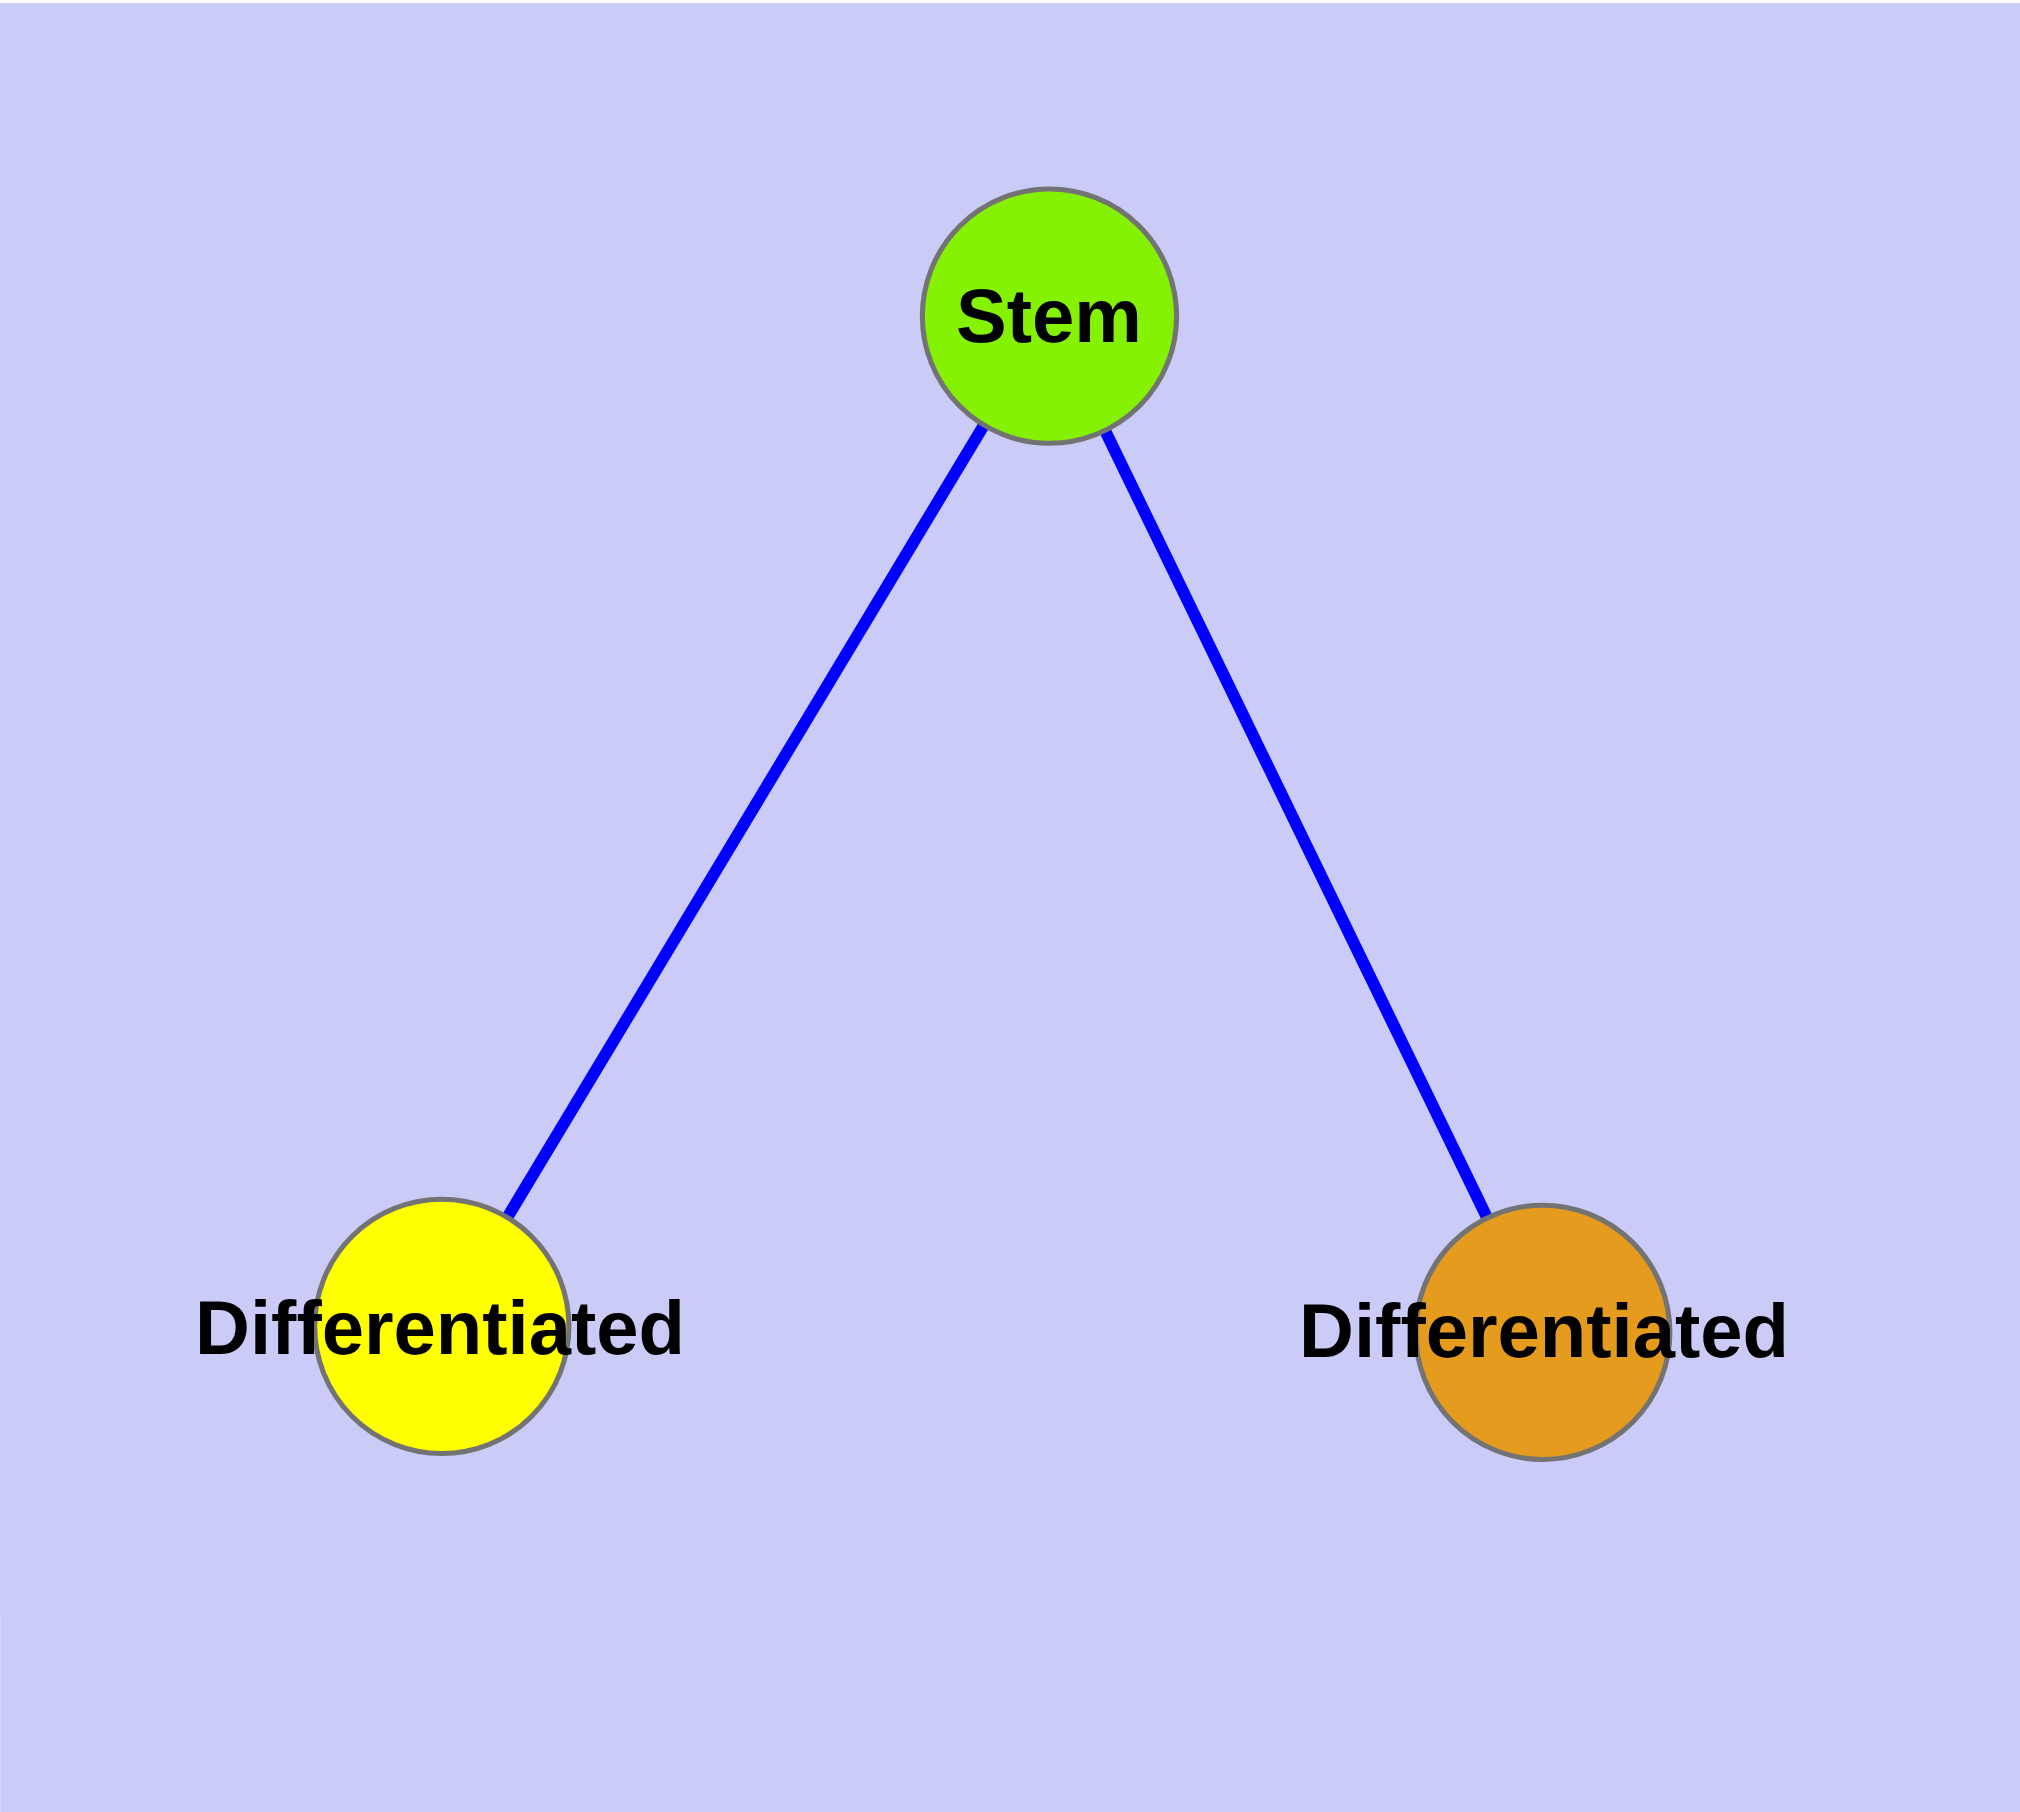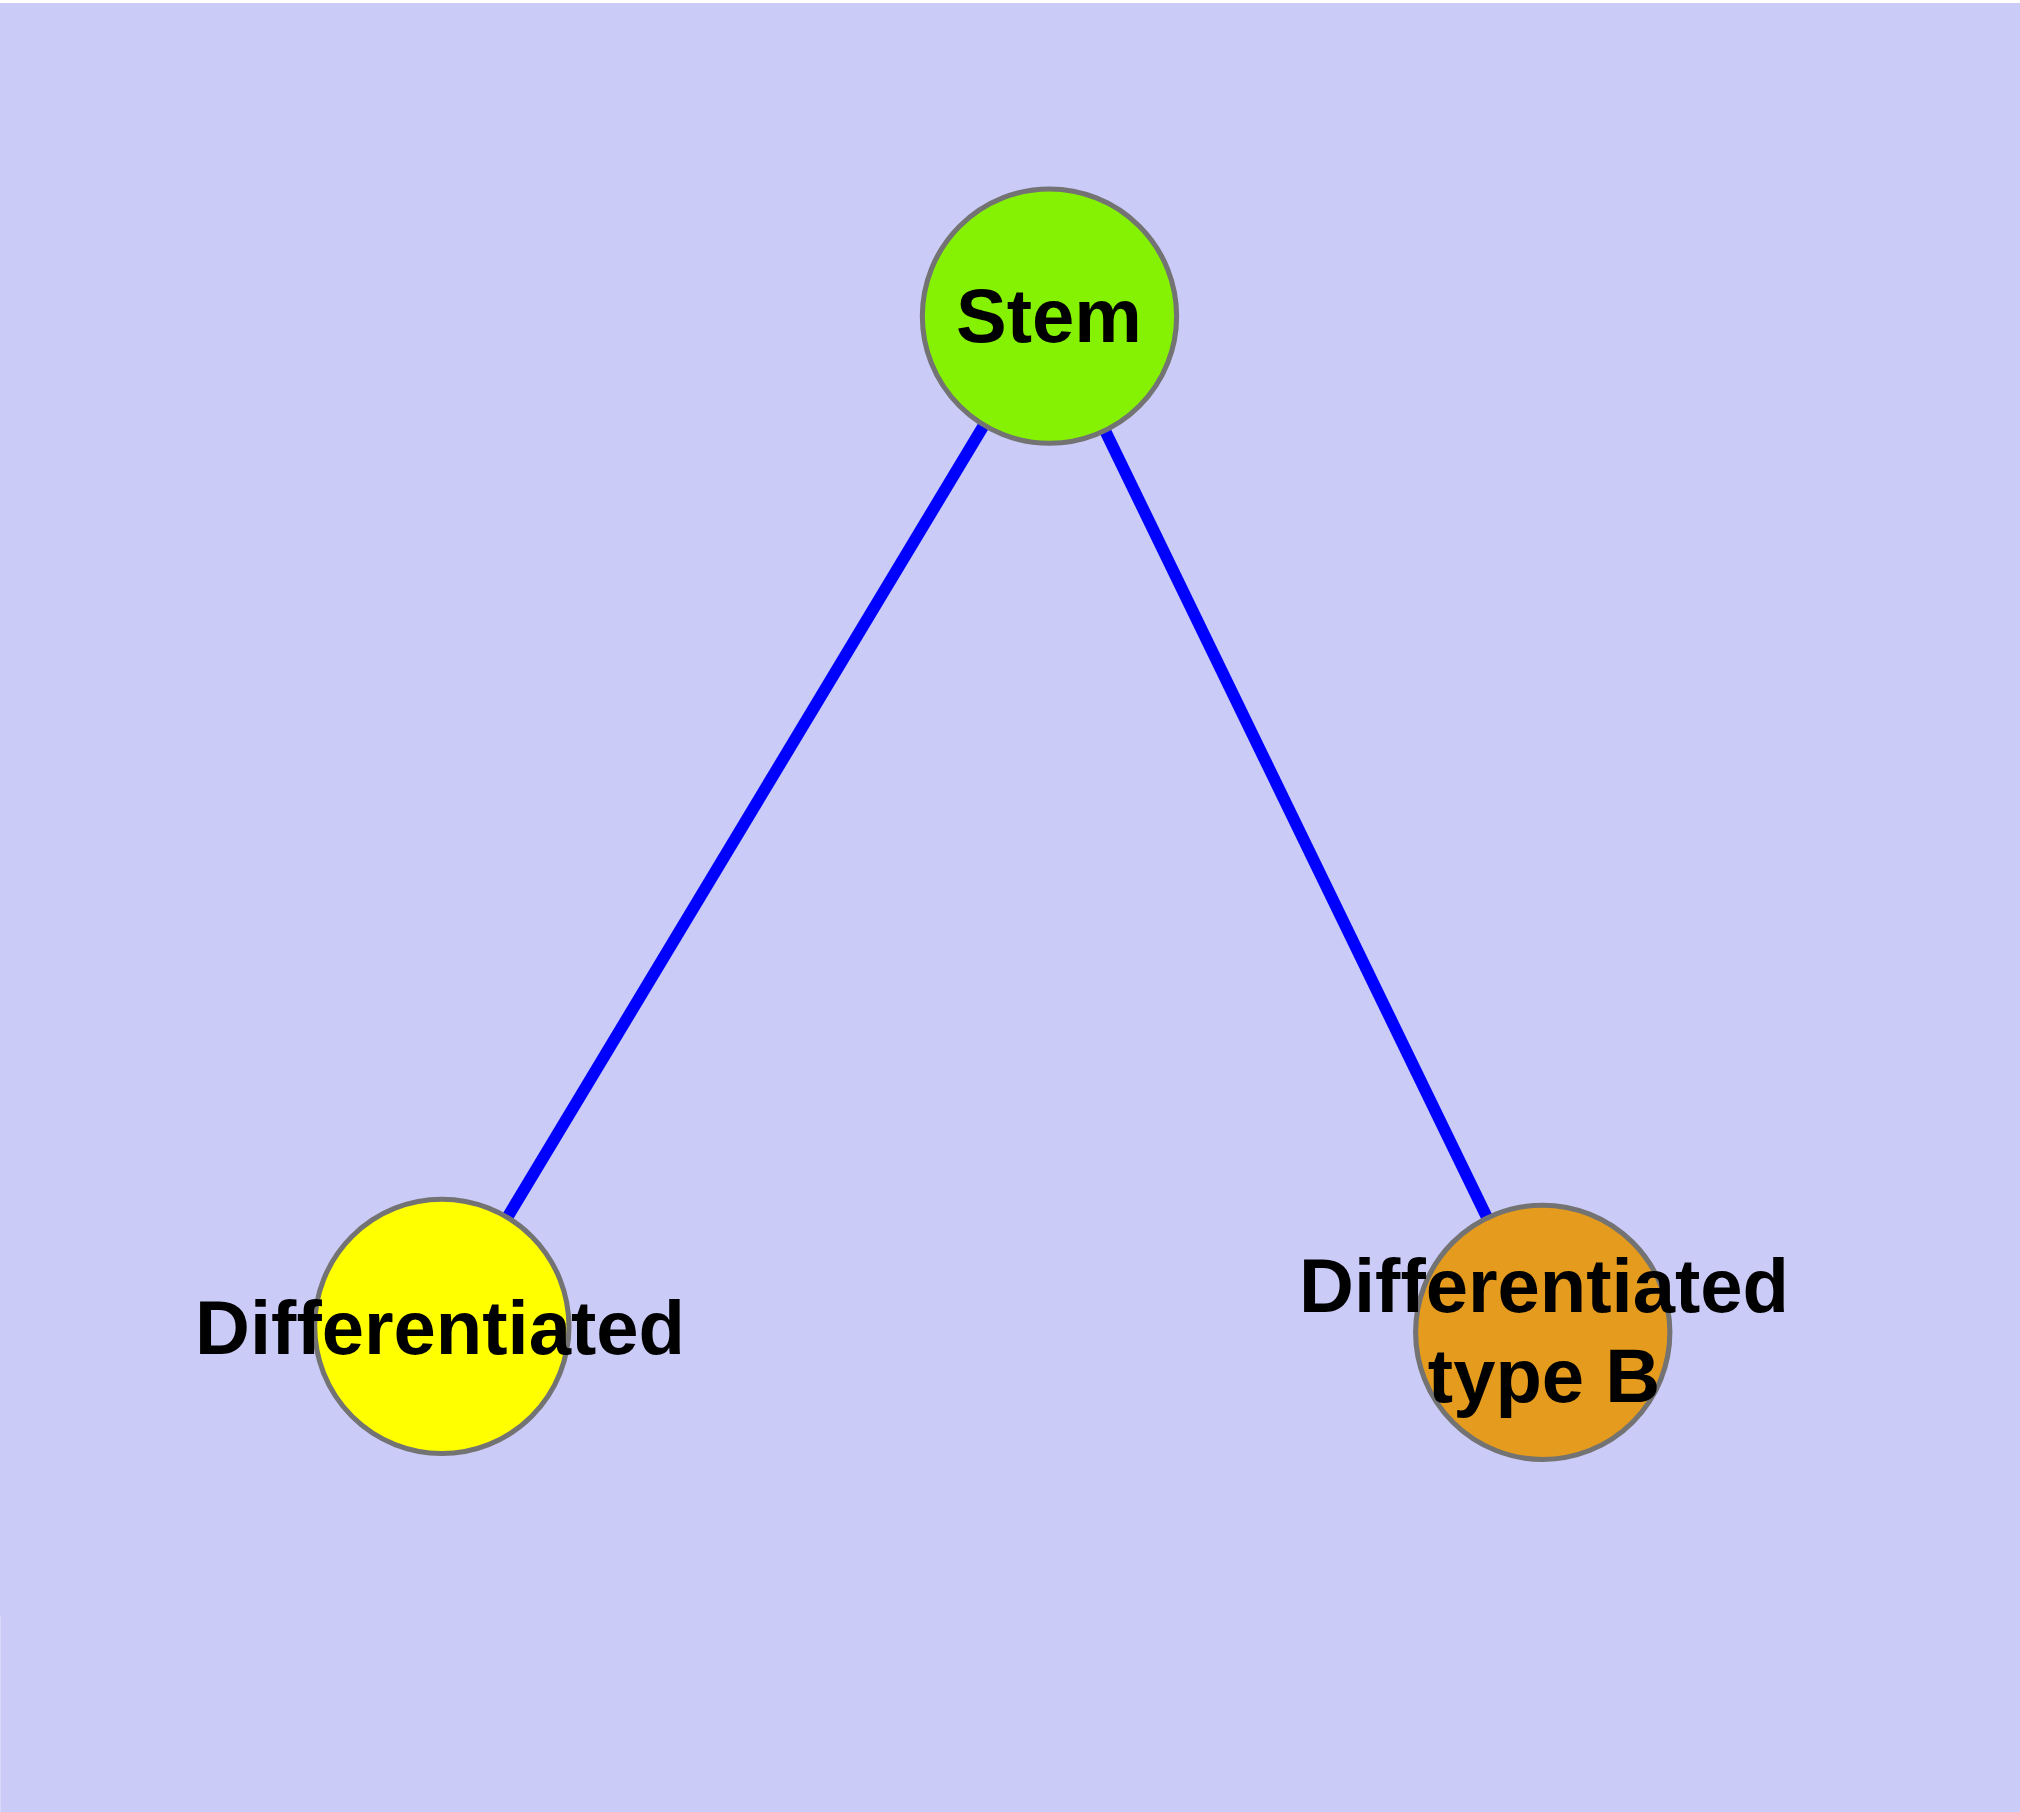--- a/index.html
+++ b/index.html
@@ -72,17 +72,16 @@
   <div class="node-label label-stem">
     <span>Stem</span>
   </div>
 
   <div class="node-label label-type-a">
     <span>Differentiated</span>
   </div>
 
   <div class="node-label label-type-b">
     <span>Differentiated</span>
-    <span>type B</span>
   </div>
 
 </div>
 
 
 </body></html>

